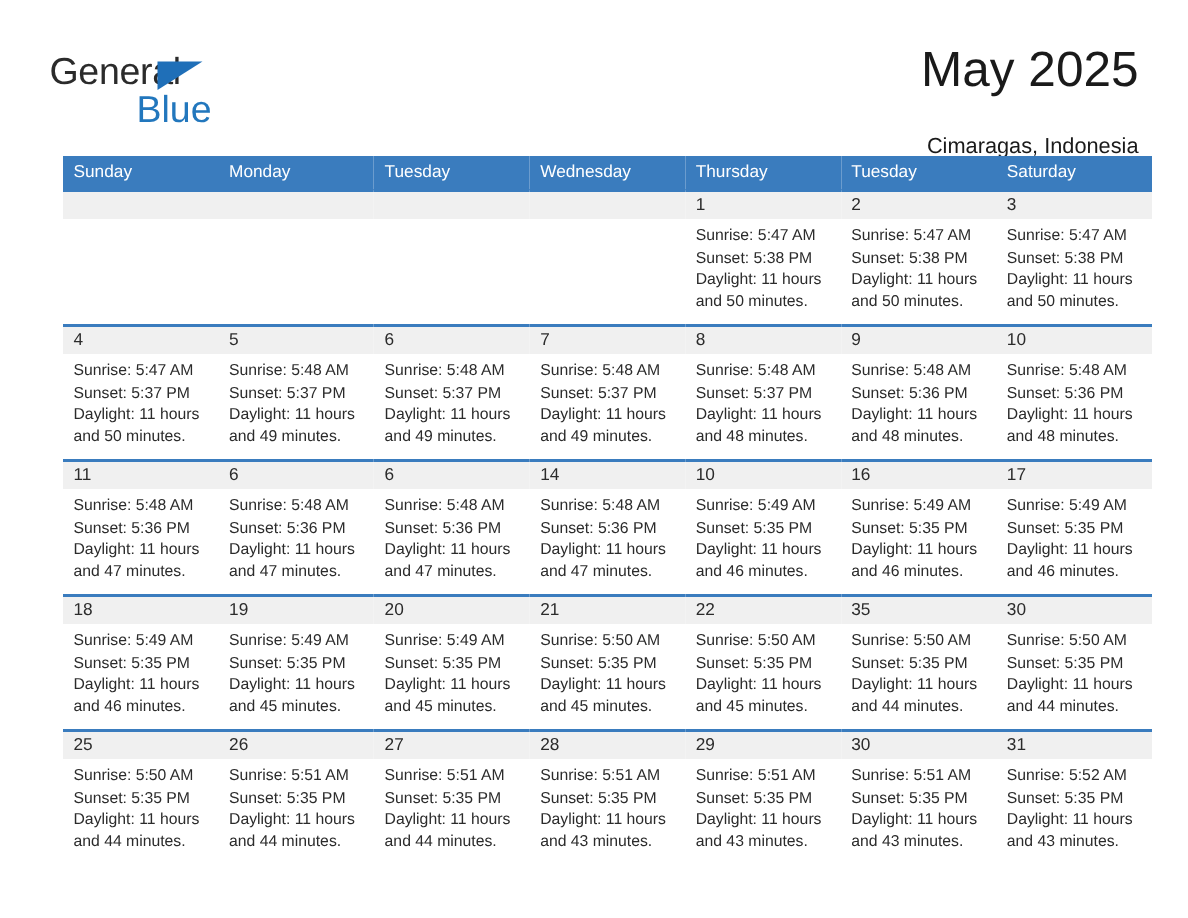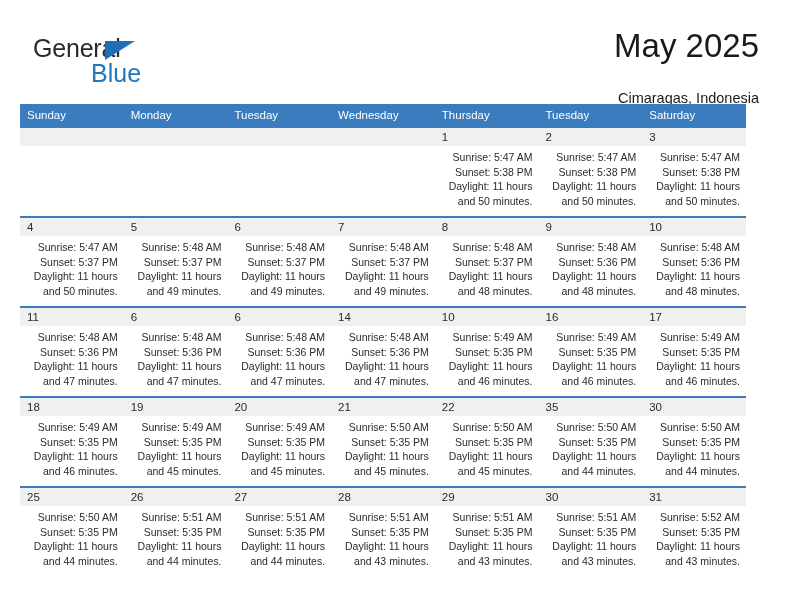--- a/index.html
+++ b/index.html
@@ -80,21 +80,21 @@
     font-size: 14.5px;
     color: #1a1a1a;
     line-height: 20px;
     margin-top: 26px;
     white-space: nowrap;
   }
 
   
   .calendar {
     position: absolute;
-    left: 20px;
+    left: 42px;
     top: 104px;
     width: 726px;
     border-collapse: collapse;
     table-layout: fixed;
   }
   .calendar th {
     background: #3a7cbe;
     color: #ffffff;
     font-size: 11.5px;
     font-weight: normal;
@@ -122,21 +122,20 @@
     box-sizing: border-box;
     font-size: 11.5px;
     color: #2b2b2b;
     line-height: 16px;
   }
   .cell-body {
     padding: 4px 6px 0 7px;
     font-size: 10.5px;
     line-height: 14.6px;
     color: #2b2b2b;
-    text-align: right;
   }
   .cell-body div {
     white-space: nowrap;
   }
   .cell-empty .daynum-band {
     background: #f0f0f0;
   }
 </style>
 </head>
 <body>

